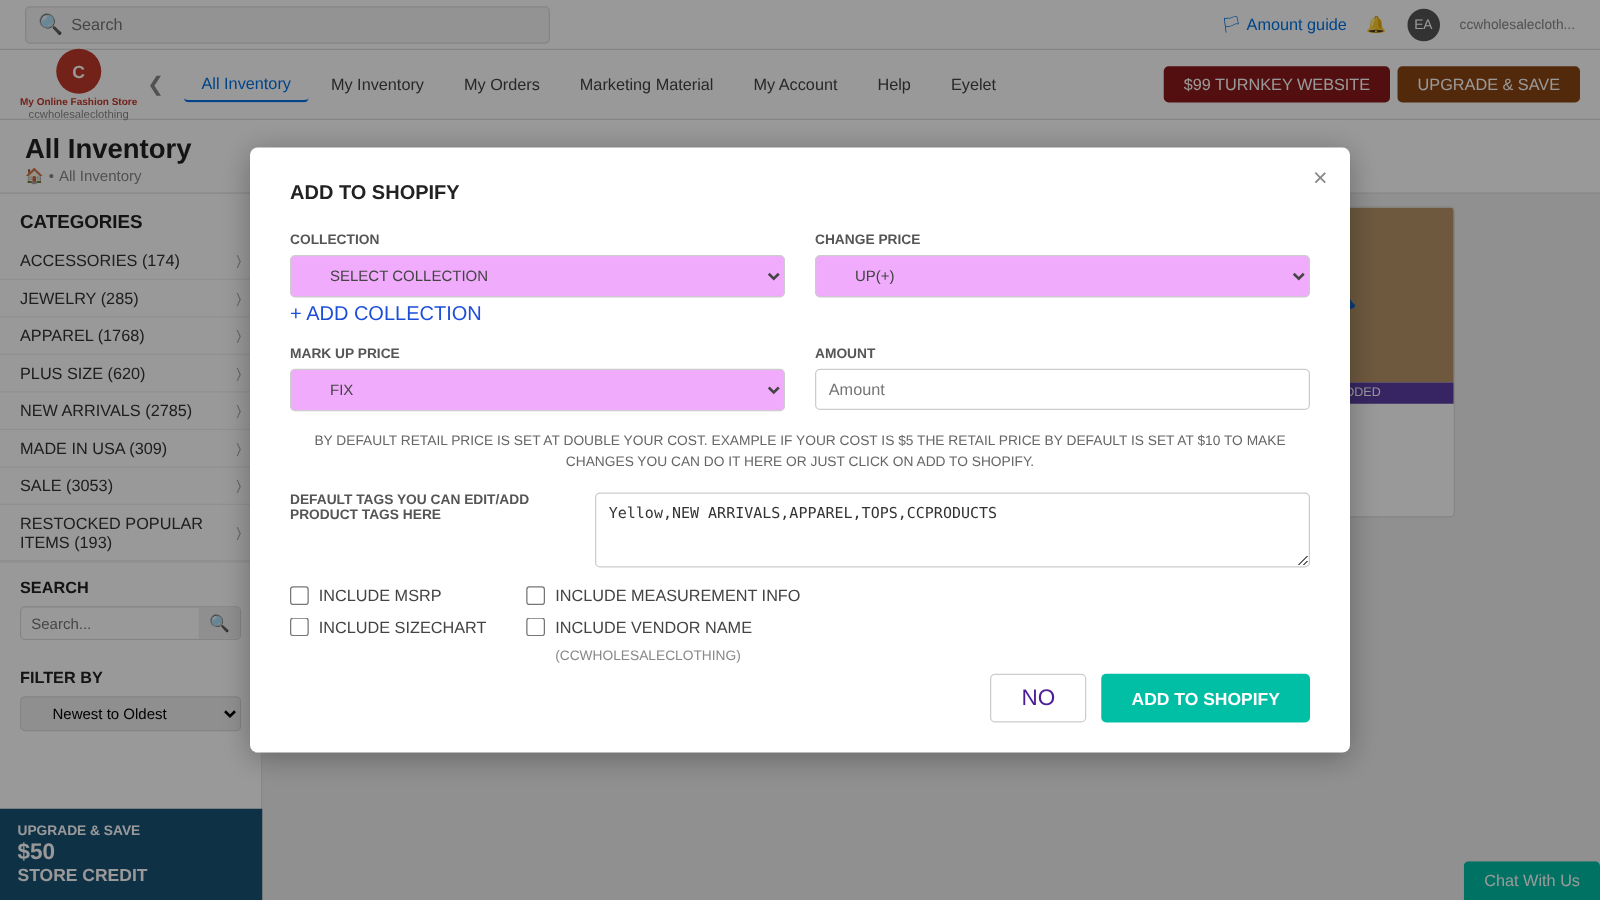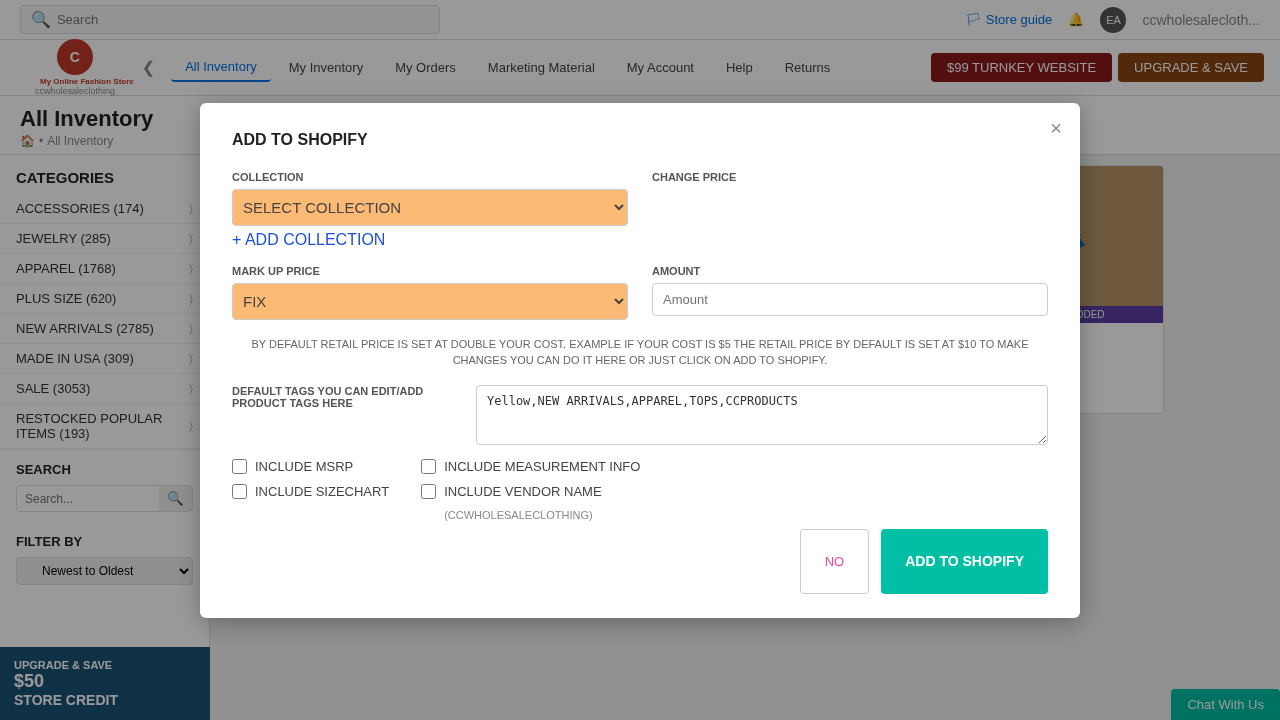--- a/index.html
+++ b/index.html
@@ -193,26 +193,26 @@
     .modal-col { flex: 1; }
     .modal-label {
       font-size: 11px;
       font-weight: bold;
       color: #555;
       text-transform: uppercase;
       margin-bottom: 6px;
     }
     .modal-select {
       width: 100%;
-      padding: 8px 6px;
+      padding: 8px 27px;
       border: 1px solid #ccc;
       border-radius: 4px;
-      font-size: 15px;
+      font-size: 12px;
       color: #444;
-      background: #fdba74;
+      background: #f0abfc;
       appearance: auto;
     }
     .add-collection-link {
       font-size: 16px;
       color: #1d4ed8;
       cursor: pointer;
       margin-top: 5px;
     }
     .modal-input {
       width: 100%;
@@ -258,24 +258,24 @@
     .vendor-note { font-size: 11px; color: #888; margin-left: 23px; }
     .modal-footer {
       display: flex;
       justify-content: flex-end;
       gap: 12px;
       margin-top: 8px;
     }
     .btn-no {
       background: #fff;
       border: 1px solid #ccc;
-      padding: 24px 24px;
-      border-radius: 4px;
-      font-size: 13px;
-      color: #ec4899;
+      padding: 8px 24px;
+      border-radius: 4px;
+      font-size: 18px;
+      color: #4c1d95;
       cursor: pointer;
     }
     .btn-add-shopify {
       background: #00BFA5;
       color: #fff;
       border: none;
       padding: 8px 24px;
       border-radius: 4px;
       font-size: 14px;
       cursor: pointer;
@@ -332,43 +332,43 @@
 <body>
 
 <div class="top-bar">
   <div class="search-wrapper">
     <span style="color:#aaa;margin-right:6px;">🔍</span>
     <input type="text" placeholder="Search" style="">
   </div>
   <div class="top-right">
     <span class="setup-guide">
       <span>🏳</span>
-      <span>Store guide</span>
+      <span>Amount guide</span>
     </span>
     <span>🔔</span>
     <span style="background:#555;color:#fff;border-radius:50%;width:26px;height:26px;display:inline-flex;align-items:center;justify-content:center;font-size:11px;">EA</span>
-    <span style="font-size:14px;color:#888;">ccwholesalecloth...</span>
+    <span style="font-size:11px;color:#888;">ccwholesalecloth...</span>
   </div>
 </div>
 
 <div class="nav-bar">
   <div class="brand-logo">
     <div class="logo-icon">C</div>
-    <span class="store-name" style="font-size:8px;margin-left:24px;">My Online Fashion Store</span>
+    <span class="store-name" style="font-size:8px;">My Online Fashion Store</span>
     <span class="sub-name">ccwholesaleclothing</span>
   </div>
   <button class="collapse-btn">❮</button>
   <nav class="nav-links">
     <a class="nav-link active">All Inventory</a>
     <a class="nav-link">My Inventory</a>
     <a class="nav-link">My Orders</a>
     <a class="nav-link">Marketing Material</a>
     <a class="nav-link">My Account</a>
     <a class="nav-link">Help</a>
-    <a class="nav-link">Returns</a>
+    <a class="nav-link">Eyelet</a>
   </nav>
   <button class="btn-turnkey">$99 TURNKEY WEBSITE</button>
   <button class="btn-upgrade">UPGRADE &amp; SAVE</button>
 </div>
 
 <div class="page-header">
   <div class="page-title">All Inventory</div>
   <div class="breadcrumb">
     <span>🏠</span>
     <span>•</span>
@@ -483,20 +483,21 @@
     <div class="modal-row">
       <div class="modal-col">
         <div class="modal-label">COLLECTION</div>
         <select class="modal-select">
           <option>SELECT COLLECTION</option>
         </select>
         <div class="add-collection-link">+ ADD COLLECTION</div>
       </div>
       <div class="modal-col">
         <div class="modal-label">CHANGE PRICE</div>
+        <select class="modal-select"><option>UP(+)</option><option>DOWN(-)</option><option>NO CHANGE</option></select>
       </div>
     </div>
 
     <div class="modal-row">
       <div class="modal-col">
         <div class="modal-label">MARK UP PRICE</div>
         <select class="modal-select"><option>FIX</option><option>PERCENTAGE</option></select>
       </div>
       <div class="modal-col">
         <div class="modal-label">AMOUNT</div>

